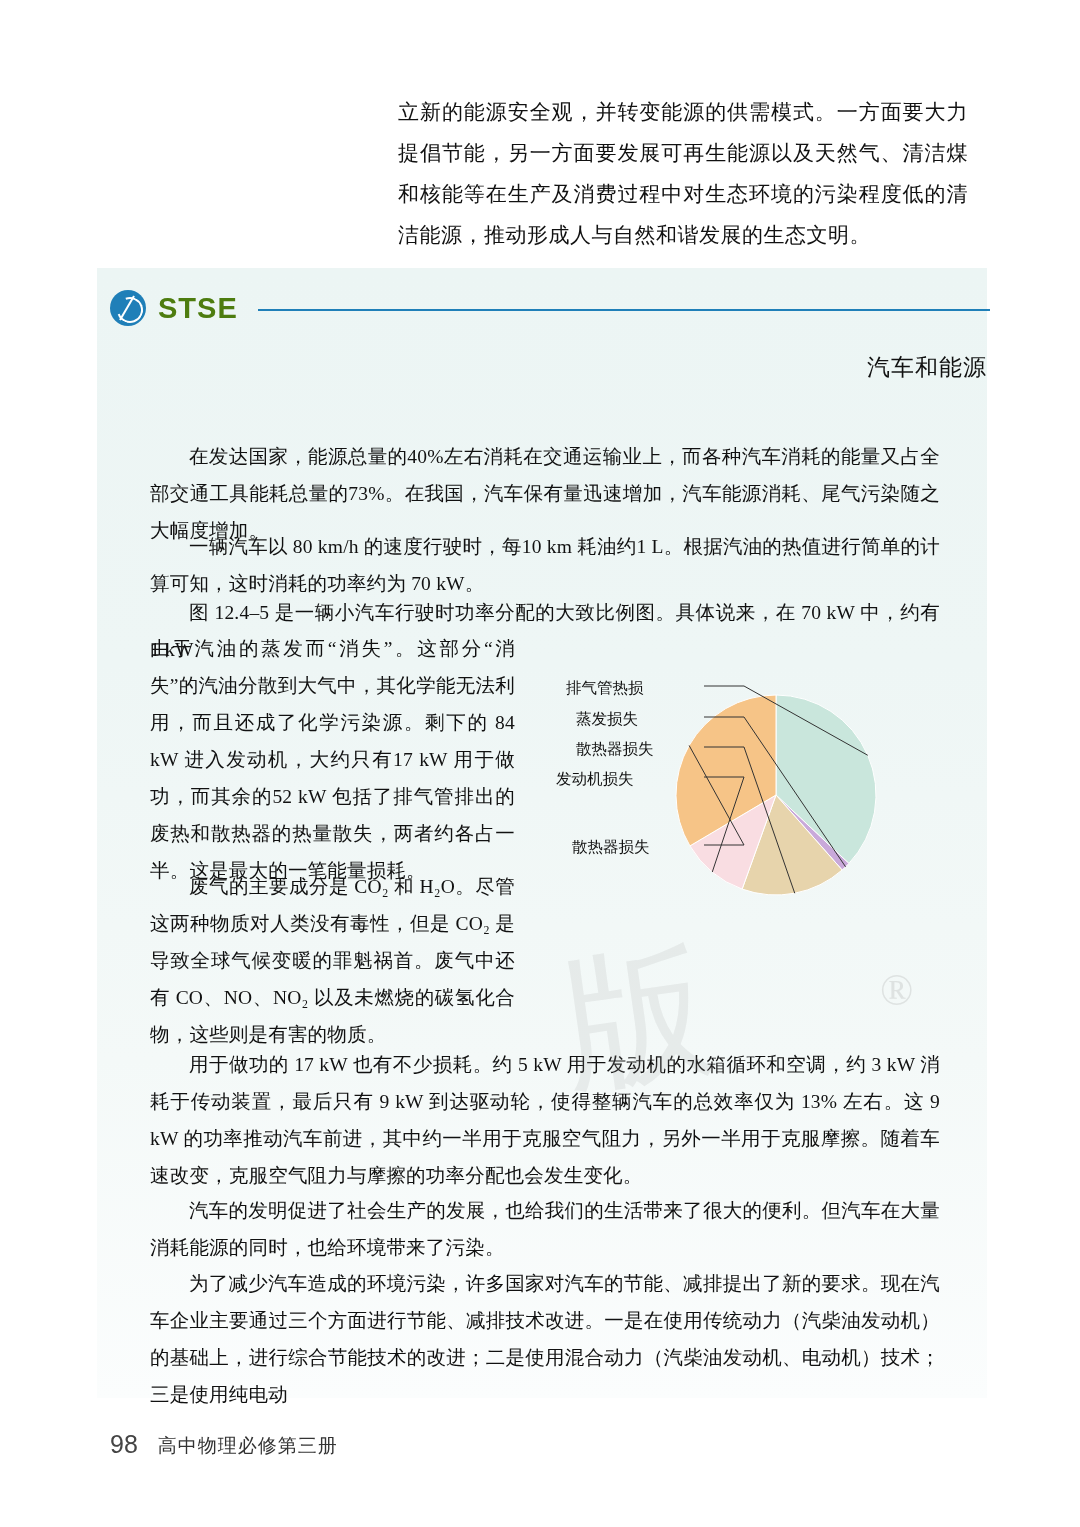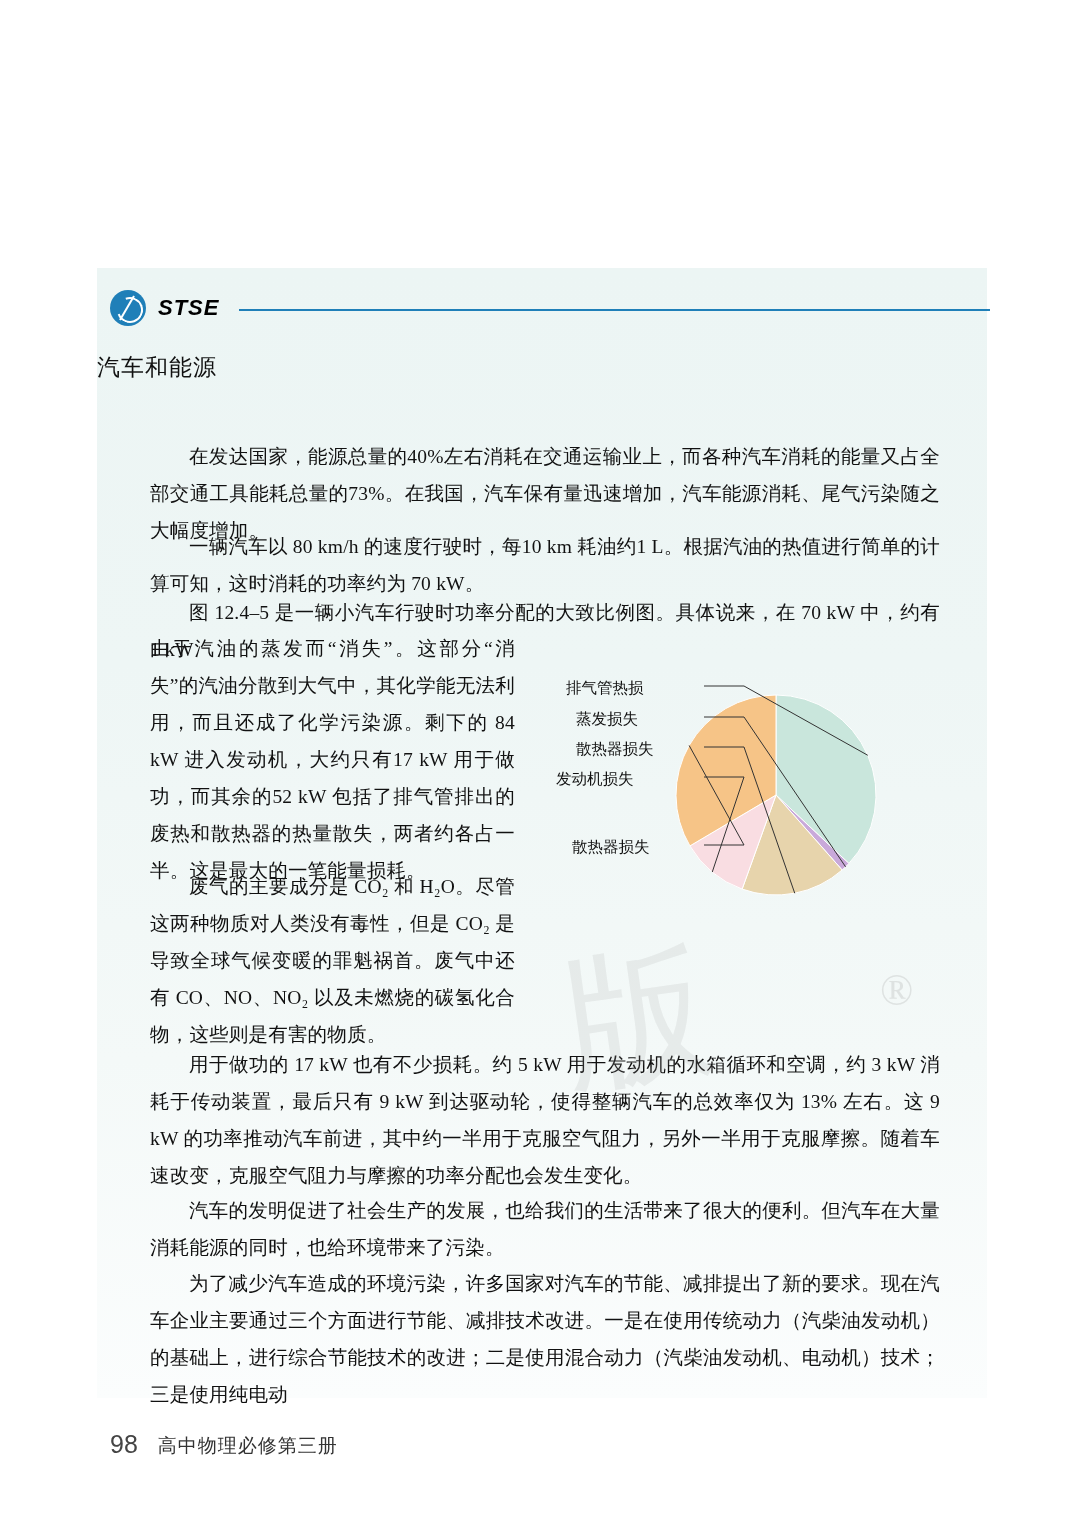--- a/index.html
+++ b/index.html
@@ -31,26 +31,26 @@
   }
   .stse-logo{width:36px;height:36px;border-radius:50%;background:#1f7fb8;position:relative;flex:none;}
   .stse-logo:after{
     content:"";position:absolute;left:7px;top:7px;width:22px;height:22px;border-radius:50%;
     border:2px solid #ffffff;border-left-color:transparent;transform:rotate(25deg);
   }
   .stse-logo:before{
     content:"";position:absolute;left:16px;top:4px;width:2px;height:28px;background:#fff;transform:rotate(30deg);
   }
   .stse-title{
-    font-family:"Liberation Sans",sans-serif;font-weight:bold;font-size:22px;color:#000000;letter-spacing:1px;font-style:italic;
+    font-family:"Liberation Sans",sans-serif;font-weight:bold;font-size:29px;color:#4d7c0f;letter-spacing:1px;
   }
   .stse-rule{flex:1;height:2px;background:#1f7fb8;margin-left:8px;margin-top:4px;}
 
   .article-title{
-    position:absolute;left:97px;top:352px;width:890px;text-align:left;
+    position:absolute;left:97px;top:352px;width:890px;text-align:right;
     font-size:23px;color:#111;letter-spacing:1px;
   }
 
   .para{
     position:absolute;
     font-size:19.5px;line-height:37px;text-align:justify;color:#111;
     letter-spacing:.2px;
   }
   .p1{left:150px;top:418px;width:790px;text-indent:2em;margin-top:20px;}
   .p2{left:150px;top:528px;width:790px;text-indent:2em;}
@@ -92,20 +92,21 @@
     position:absolute;left:110px;top:1430px;display:flex;align-items:flex-end;gap:20px;
   }
   .folio{font-family:"Liberation Sans",sans-serif;font-size:25px;color:#444;}
   .booktitle{font-size:19px;color:#333;letter-spacing:1px;}
 </style>
 </head>
 <body>
 
 <div class="page">
 
+  <div class="top-para">立新的能源安全观，并转变能源的供需模式。一方面要大力提倡节能，另一方面要发展可再生能源以及天然气、清洁煤和核能等在生产及消费过程中对生态环境的污染程度低的清洁能源，推动形成人与自然和谐发展的生态文明。</div>
 
   <div class="stse-panel"></div>
 
   <div class="stse-head">
     <div class="stse-logo"></div>
     <div class="stse-title">STSE</div>
     <div class="stse-rule"></div>
   </div>
 
   <div class="article-title">汽车和能源</div>

